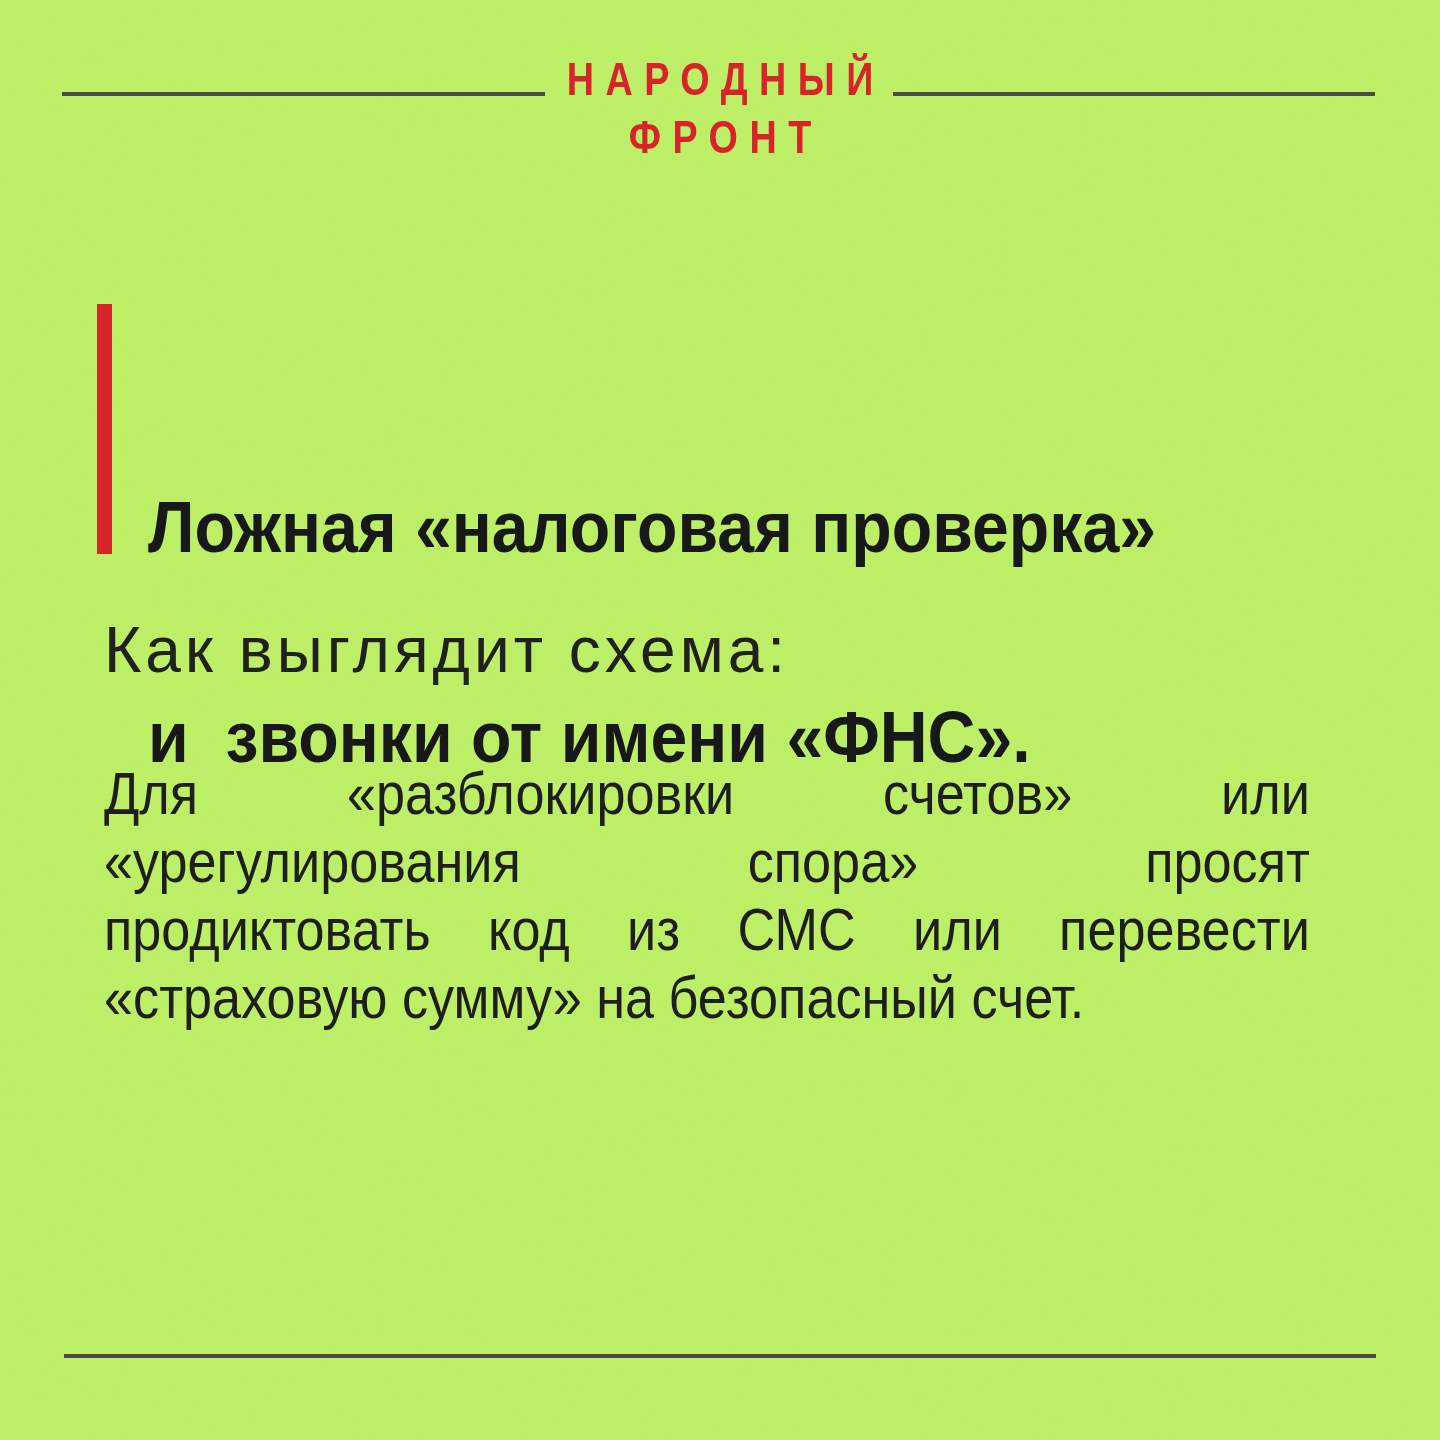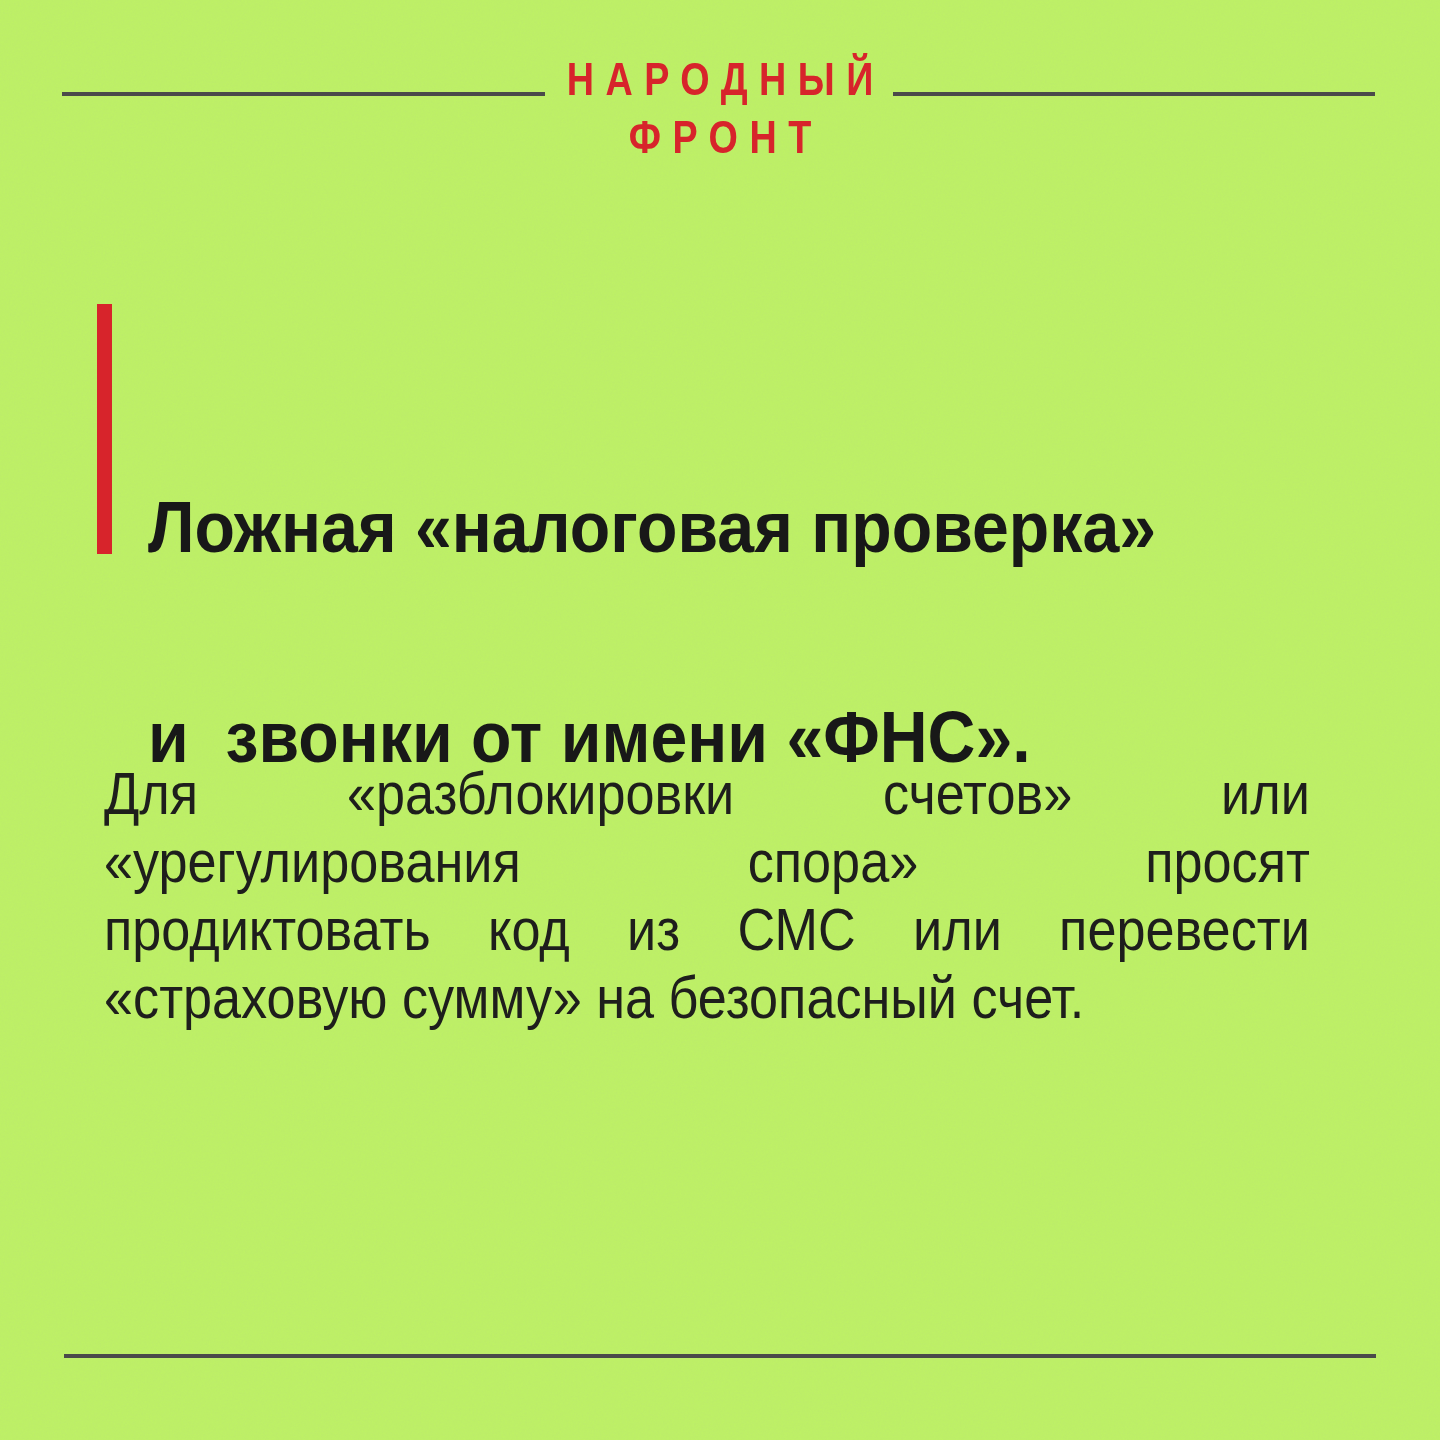--- a/index.html
+++ b/index.html
@@ -131,20 +131,21 @@
 
   <div class="rule rule-top-right"></div>
 
   <div class="accent-bar"></div>
 
   <h1 class="title">
     <span class="tl">Ложная «налоговая проверка»</span>
     <span class="tl">и  звонки от имени «ФНС».</span>
   </h1>
 
+  <div class="subtitle">Как выглядит схема:</div>
 
   <div class="body-text">
     <div class="bl j">Для «разблокировки счетов» или</div>
     <div class="bl j">«урегулирования спора» просят</div>
     <div class="bl j">продиктовать код из СМС или перевести</div>
     <div class="bl">«страховую сумму» на безопасный счет.</div>
   </div>
 
   <div class="rule rule-bottom"></div>
 

